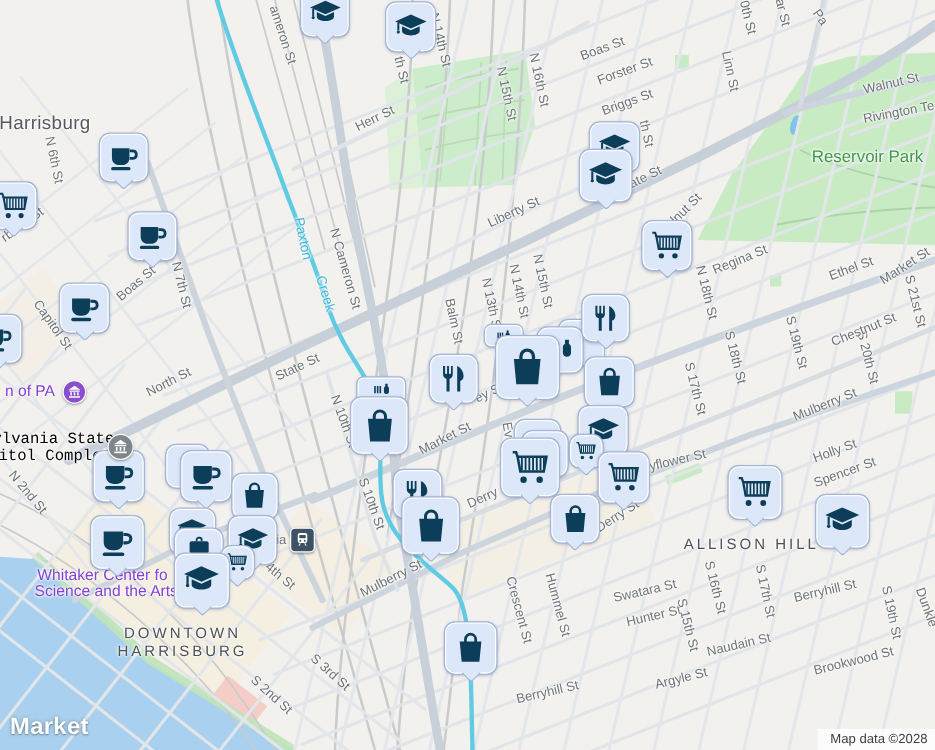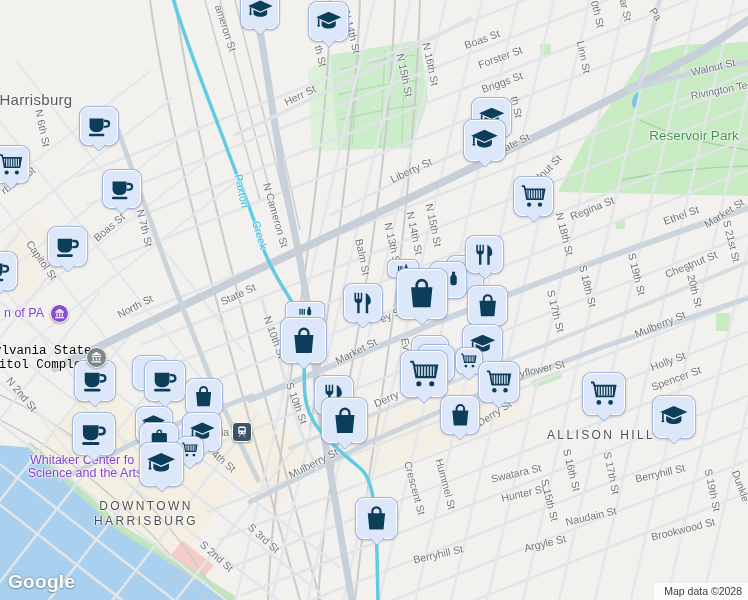--- a/index.html
+++ b/index.html
@@ -223,21 +223,21 @@
     </g>
 
     <path d="M172 -5 C185 40 205 90 222 135 C240 185 252 210 262 245 C278 290 298 300 302 330 C306 360 303 375 305 395 C308 430 340 450 362 470 C375 483 376 520 377 555 L378 600" stroke="#62cbe4" stroke-width="3.5" fill="none"></path>
   </svg>
 
   <div id="labels">
       <span class="lbl city" style="left: 36px; top: 99px; transform: translate(-50%, -50%) rotate(0deg);">Harrisburg</span>
       <span class="lbl district" style="left: 146px; top: 506px; transform: translate(-50%, -50%) rotate(0deg);">DOWNTOWN</span>
       <span class="lbl district" style="left: 146px; top: 521px; transform: translate(-50%, -50%) rotate(0deg);">HARRISBURG</span>
       <span class="lbl district" style="left: 601px; top: 435px; transform: translate(-50%, -50%) rotate(0deg);">ALLISON HILL</span>
-      <span class="lbl park" style="left: 694px; top: 135px; transform: translate(-50%, -50%) rotate(0deg);">Reservoir Park</span>
+      <span class="lbl park" style="left: 694px; top: 125px; transform: translate(-50%, -50%) rotate(0deg);">Reservoir Park</span>
       <span class="lbl water" style="left: 242px; top: 191px; transform: translate(-50%, -50%) rotate(78deg);">Paxton</span>
       <span class="lbl water" style="left: 260px; top: 235px; transform: translate(-50%, -50%) rotate(73deg);">Creek</span>
       <span class="lbl poi-purple" style="left: 24px; top: 313px; transform: translate(-50%, -50%) rotate(0deg);">n of PA</span>
       <span class="lbl poi-purple" style="left: 82px; top: 460px; transform: translate(-50%, -50%) rotate(0deg);">Whitaker Center fo</span>
       <span class="lbl poi-purple" style="left: 85px; top: 473px; transform: translate(-50%, -50%) rotate(0deg);">Science and the Arts</span>
       <span class="lbl poi-gray" style="left: 39px; top: 351px; transform: translate(-50%, -50%) rotate(0deg);">sylvania State</span>
       <span class="lbl poi-gray" style="left: 40px; top: 365px; transform: translate(-50%, -50%) rotate(0deg);">pitol Complex</span>
       <span class="lbl street" style="left: 225px; top: 432px; transform: translate(-50%, -50%) rotate(0deg);">ia</span>
       <span class="lbl street" style="left: 226px; top: 28px; transform: translate(-50%, -50%) rotate(72deg);">ameron St</span>
       <span class="lbl street" style="left: 276px; top: 215px; transform: translate(-50%, -50%) rotate(74deg);">N Cameron St</span>
@@ -519,15 +519,15 @@
           <use href="#g-landmark"></use>
         </svg>
       </div>
       <div class="poi sq t-train" style="left: 232px; top: 422px; width: 18px; height: 18px; z-index: 53;">
         <svg viewBox="0 0 24 24">
           <use href="#g-train"></use>
         </svg>
       </div>
     </div>
 
-  <div class="google-logo">Google</div>
+  <div class="google-logo">Market</div>
   <div class="attribution">Map data ©2028</div>
 </div>
 
 </body></html>

